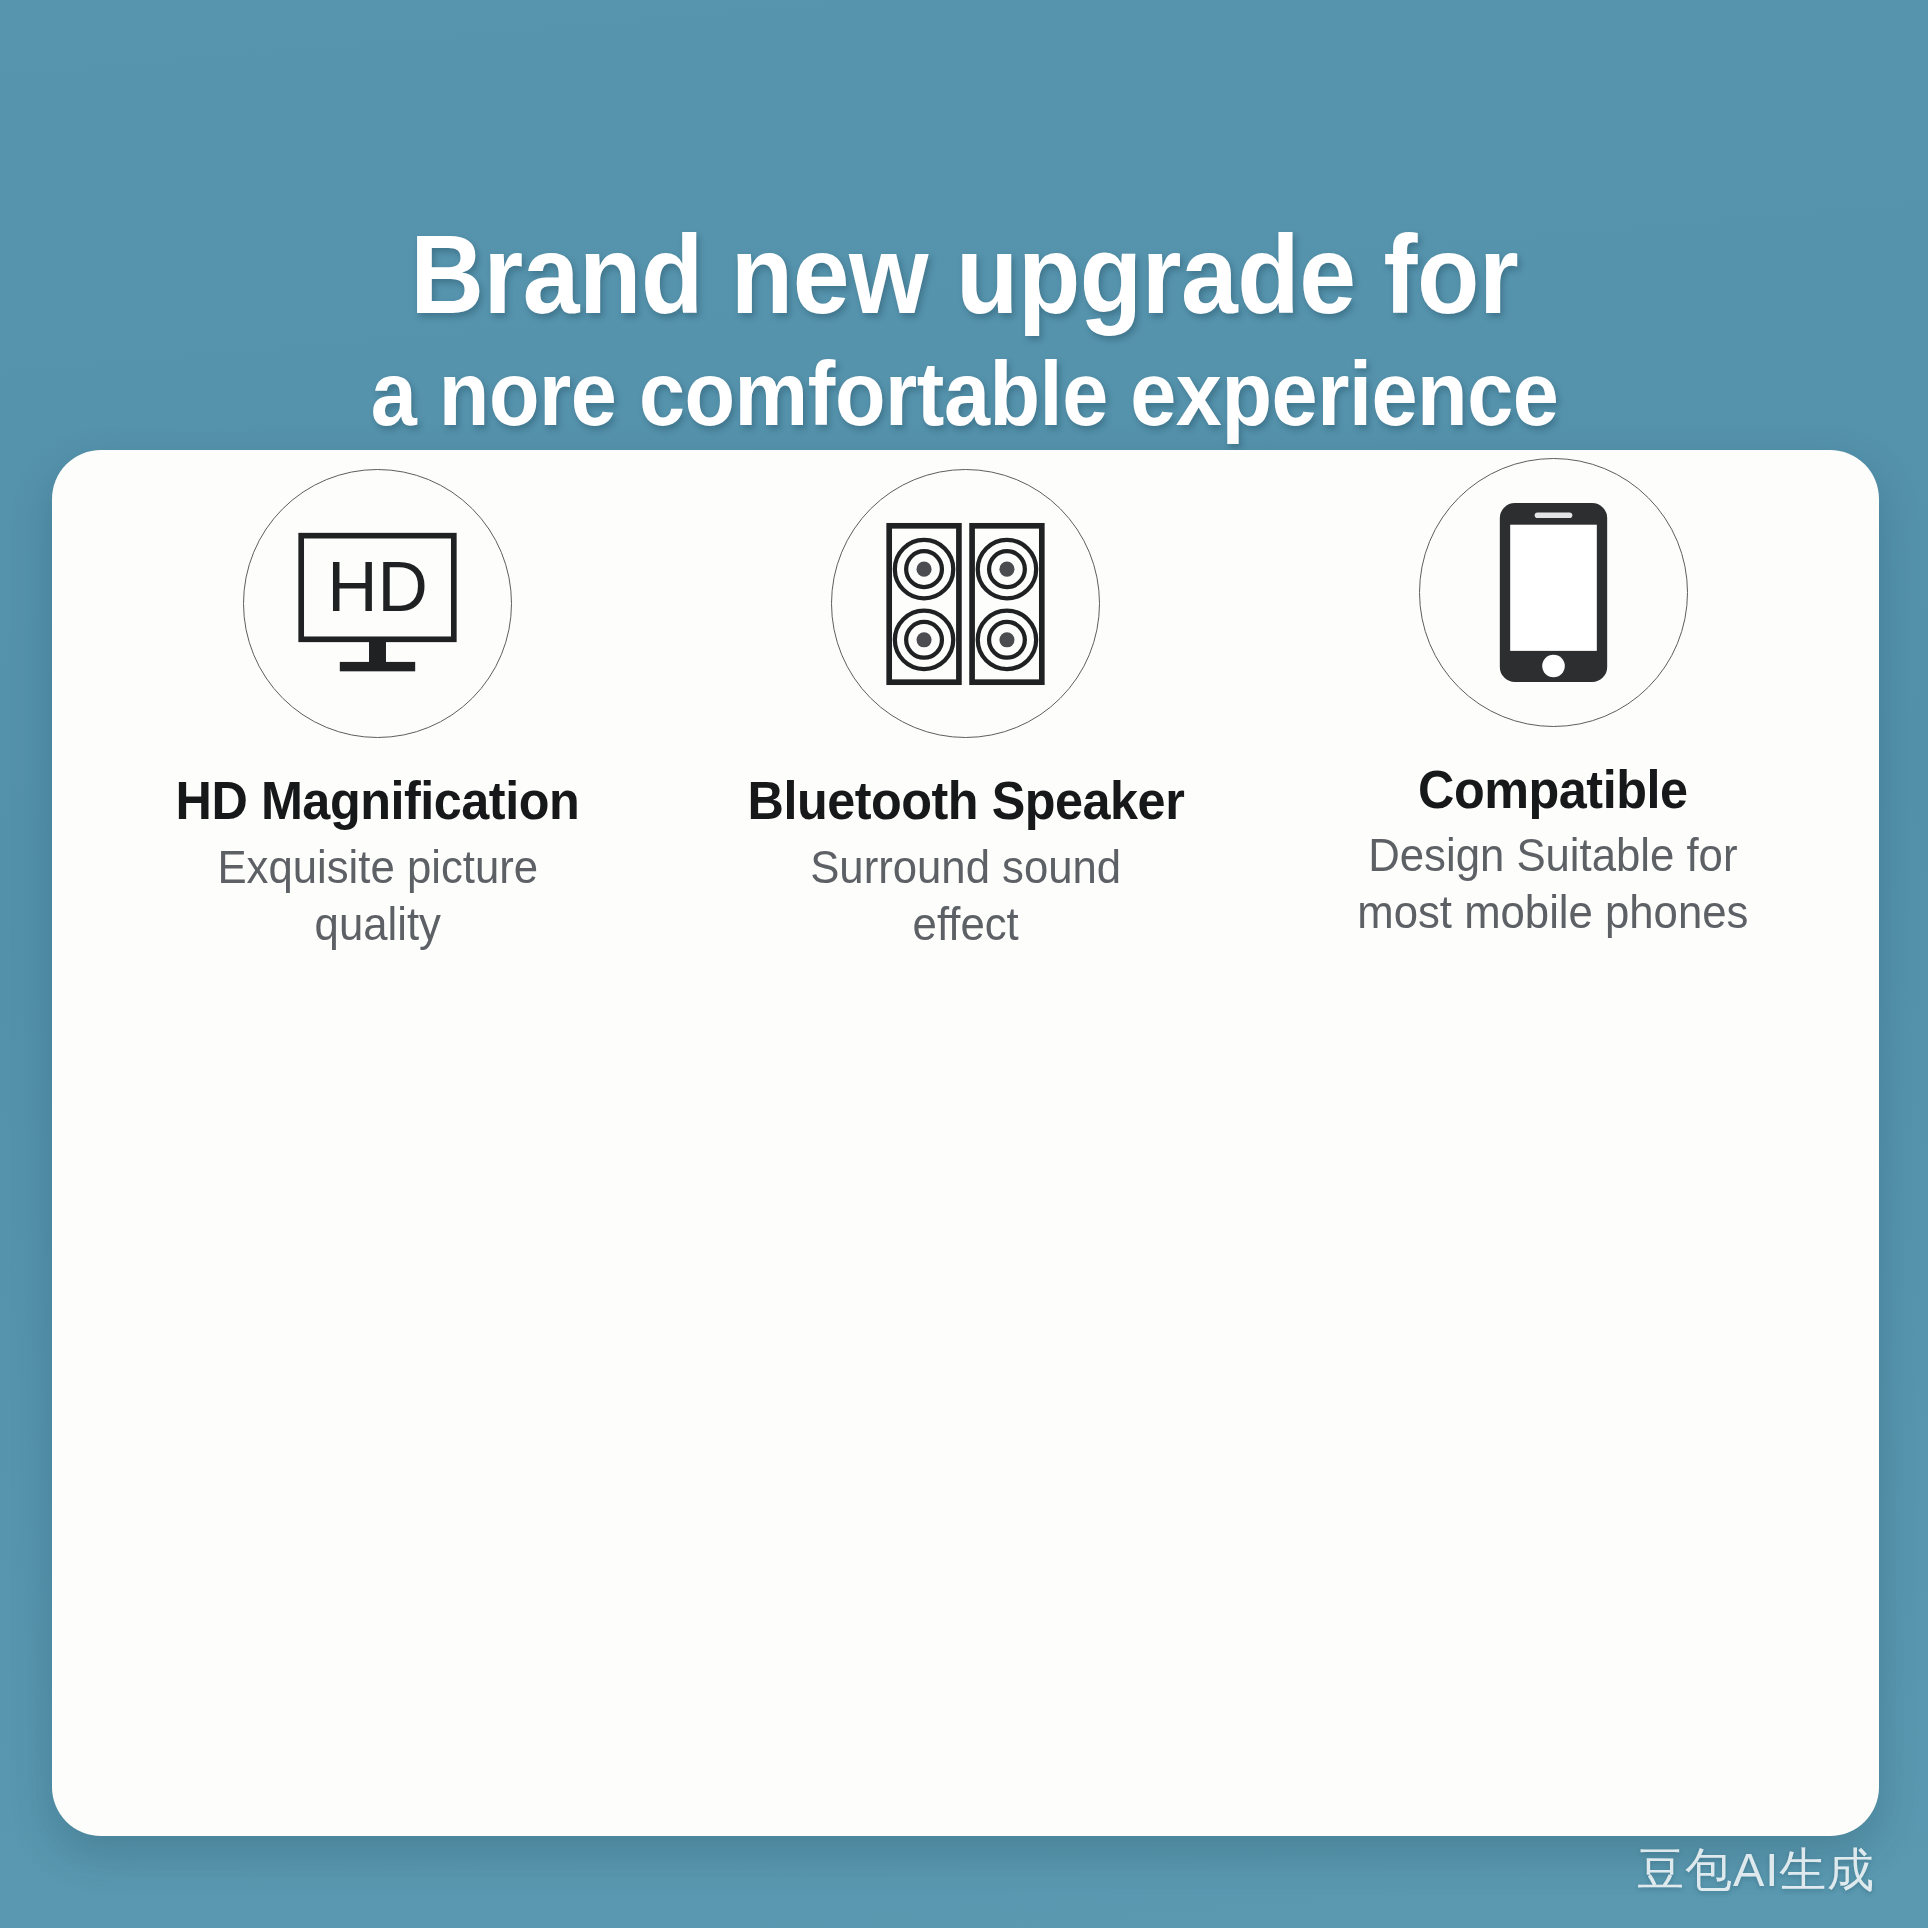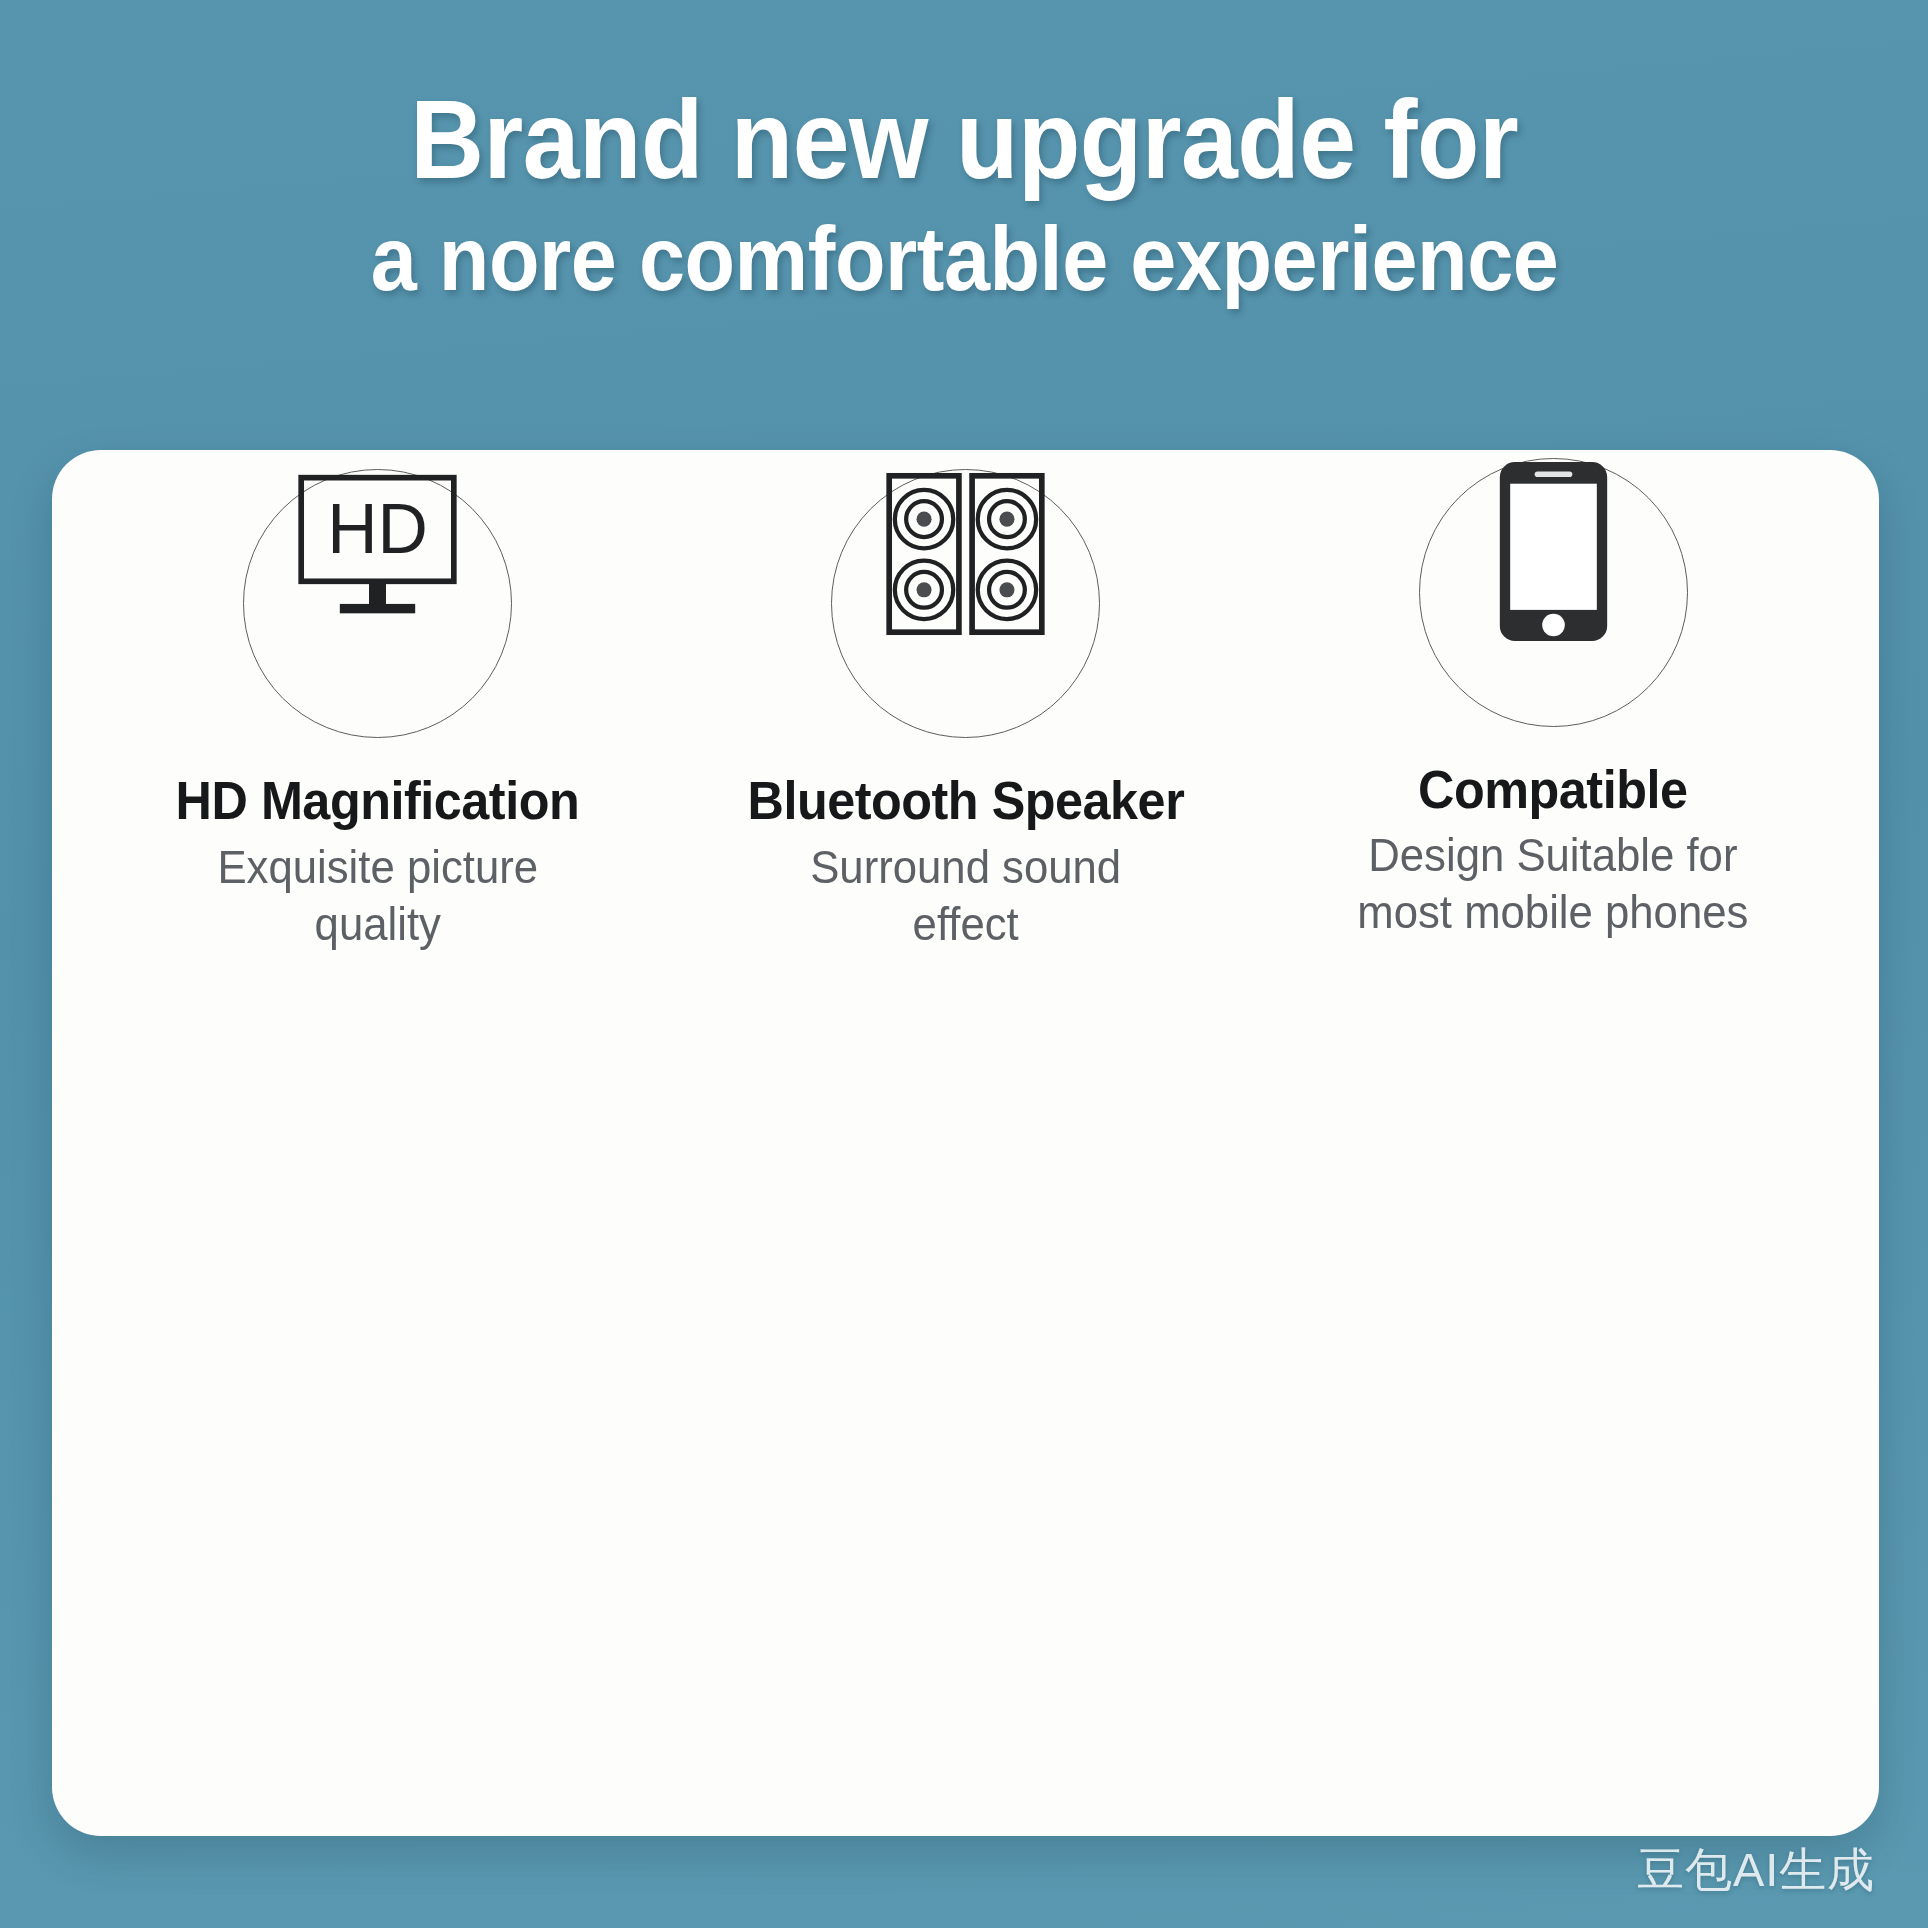--- a/index.html
+++ b/index.html
@@ -18,21 +18,21 @@
 
   
   .hero {
     position: absolute;
     top: 0; left: 0;
     width: 1928px;
     height: 450px;
     display: flex;
     flex-direction: column;
     align-items: center;
-    justify-content: flex-start;
+    justify-content: flex-end;
     padding-top: 81px;
   }
 
   .hero-line {
     color: #ffffff;
     font-weight: 700;
     letter-spacing: -0.5px;
     text-align: center;
     white-space: nowrap;
     text-shadow: 2.8px 3.8px 6.6px rgba(20,60,80,0.33);
@@ -82,20 +82,21 @@
 
   .feature-row2 { padding-top: 7.5px; }
 
   
   .icon-circle {
     width: 269px;
     height: 269px;
     border-radius: 50%;
     border: 1.9px solid #5e5e5e;
     display: flex;
+    align-items: center;
     justify-content: center;
     position: relative;
     background: transparent;
     text-decoration: underline;
   }
 
   .icon-circle svg { display: block; }
 
   
   .feature-title {

